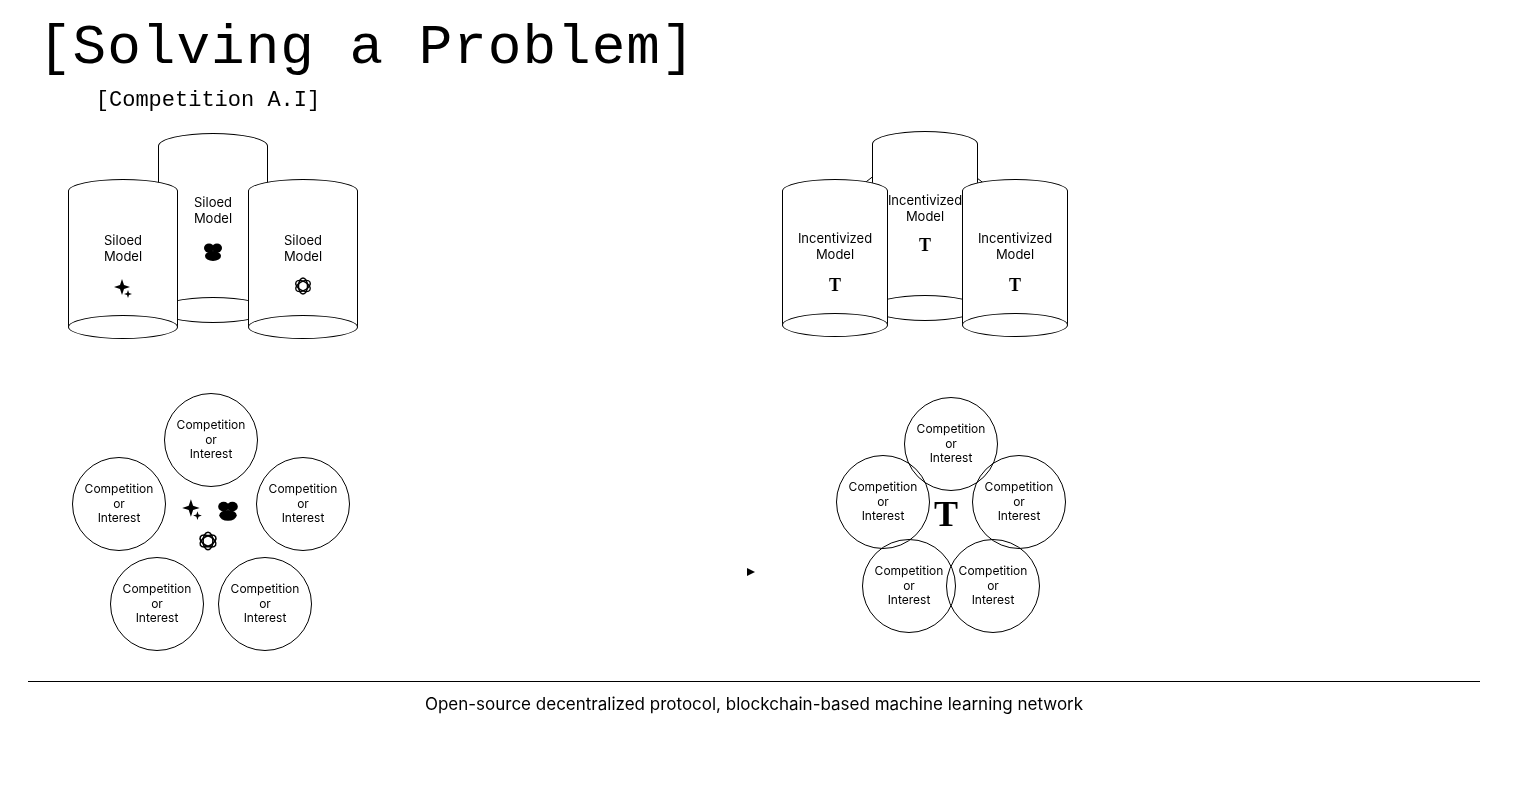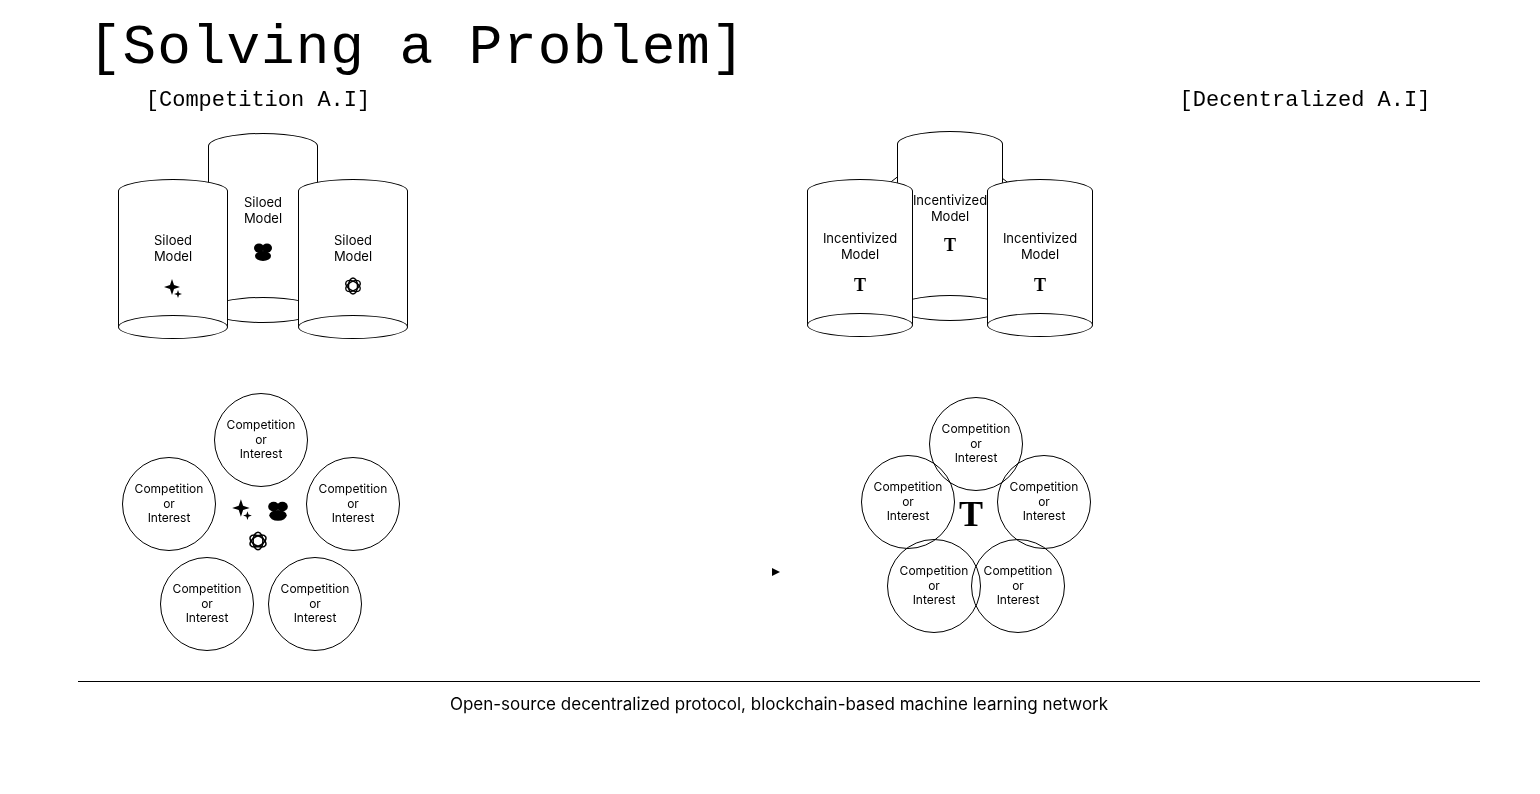--- a/index.html
+++ b/index.html
@@ -2,21 +2,21 @@
 <html><head>
 <meta charset="utf-8">
 <style>
   :root{
     --ink:#000;
     --bg:#fff;
   }
   html,body{margin:0;padding:0;background:var(--bg);color:var(--ink);}
   body{font-family:Inter,Arial,Helvetica,sans-serif;width:1540px;height:794px;overflow:hidden;}
   .mono{font-family:"Courier New",Consolas,monospace;}
-  .page{padding:12px 60px 0 78px;box-sizing:border-box;}
+  .page{padding:12px 60px 0 28px;box-sizing:border-box;}
   .title{font-size:56px;font-weight:400;letter-spacing:1px;margin:4px 0 8px 10px;}
   .cols{display:flex;align-items:flex-start;}
   .col-head{font-size:22px;text-align:center;margin-bottom:10px;}
   .left{width:360px;}
   .mid{flex:1;padding:0 20px;}
   .right{width:350px;}
   .row{display:flex;align-items:center;}
   .row1{height:260px;}
   .row2{height:270px;margin-top:6px;}
   .diag{position:relative;width:100%;height:100%;}
@@ -60,21 +60,20 @@
   </defs>
 </svg>
 
 <div class="page">
 
   <div class="mono title">[Solving a Problem]</div>
 
   <div class="cols">
     <div class="left mono col-head">[Competition A.I]</div>
     <div class="mid"></div>
-    <div class="right mono col-head">[Decentralized A.I]</div>
   </div>
 
   <div class="row row1">
 
     <div class="left diag">
 
       <div class="cyl" style="left:130px;top:10px;width:110px;height:190px;">
         <div class="top" style="height:26px;top:0;"></div>
         <div class="body" style="top:13px;bottom:13px;"></div>
         <div class="bot" style="height:26px;bottom:0;"></div>

